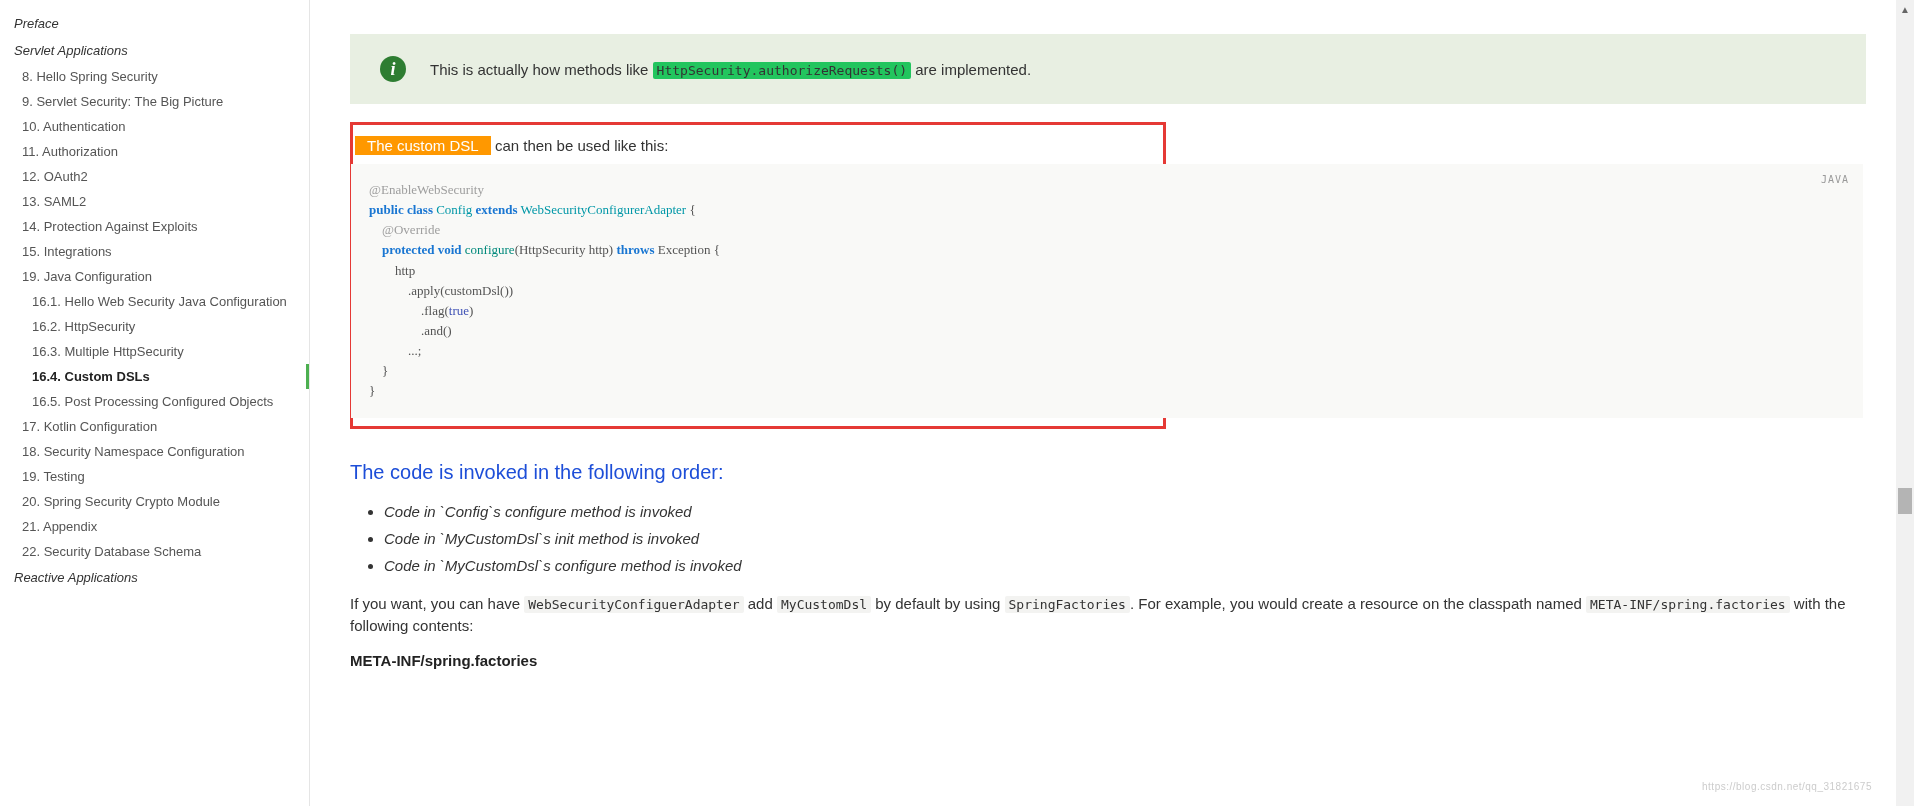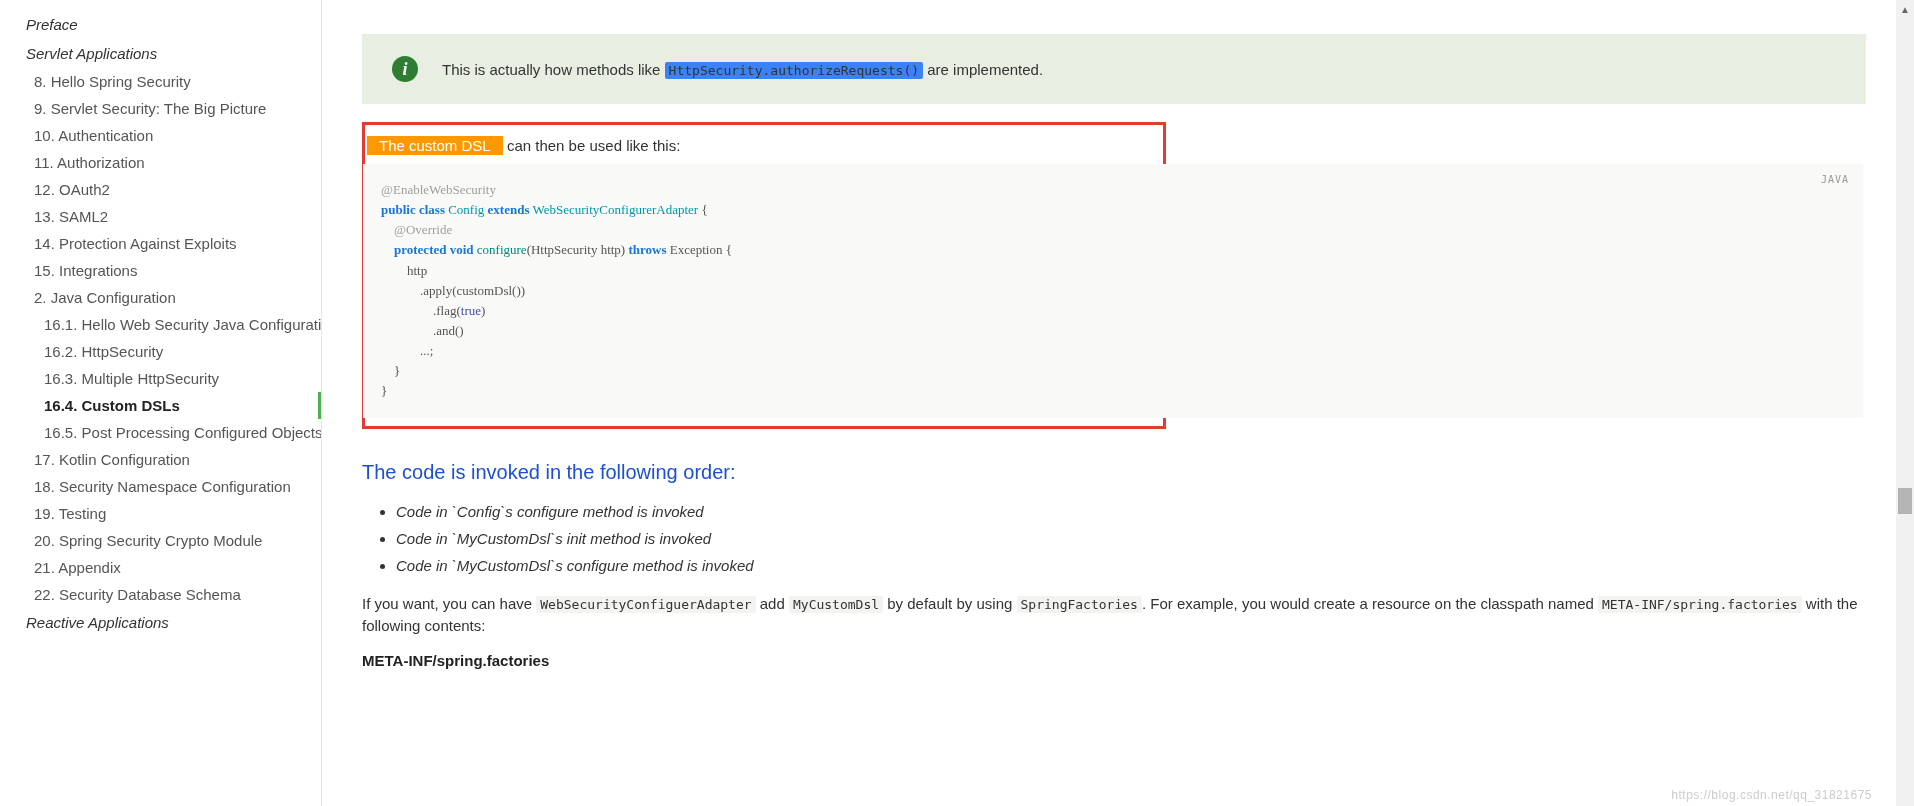--- a/index.html
+++ b/index.html
@@ -5,25 +5,24 @@
   * { box-sizing: border-box; margin: 0; padding: 0; }
   html, body { height: 100%; font-family: "Helvetica Neue", Arial, sans-serif; color: #333; background: #fff; }
   body { display: flex; width: 1914px; height: 806px; overflow: hidden; position: relative; }
 
   
   .sidebar {
     width: 310px;
     flex: 0 0 310px;
     border-right: 1px solid #e5e5e5;
     padding: 10px 0 10px 0;
-    font-size: 15px;
+    font-size: 13px;
     color: #555;
     overflow: hidden;
     position: relative;
-    margin-left: 12px;
   }
   .sidebar .section-title {
     font-style: italic;
     padding: 6px 14px;
     color: #333;
   }
   .sidebar ul { list-style: none; }
   .sidebar li {
     padding: 5px 14px 5px 22px;
     cursor: pointer;
@@ -60,21 +59,21 @@
     font-family: Georgia, serif;
     font-weight: 700;
     font-style: italic;
     display: flex; align-items: center; justify-content: center;
     font-size: 18px;
     margin-right: 24px;
   }
   .note-box p { font-size: 15px; color: #333; }
   code.inline {
     font-family: "Consolas", monospace;
-    background: #3b82f6;
+    background: #22c55e;
     padding: 1px 4px;
     font-size: 13px;
     border-radius: 2px;
   }
 
   .highlight-box {
     border: 3px solid #e53935;
     padding: 0 0 8px 0;
     margin: 0 700px 18px 0;
     position: relative;
@@ -140,44 +139,44 @@
   .scrollbar .arrow.top { top: 0; }
   .scrollbar .track { position:absolute; top:18px; bottom:0; left:0; right:0; }
   .scrollbar .thumb {
     position: absolute;
     left: 2px; right: 2px;
     top: 470px; height: 26px;
     background: #b4b4b4;
   }
   .watermark {
     position: absolute;
-    right: 24px; bottom: 4px;
+    right: 24px; bottom: 14px;
     color: #ccc;
-    font-size: 12px;
+    font-size: 10px;
     letter-spacing: .5px;
     pointer-events: none;
     font-family: Arial, sans-serif;
   }
 </style>
 </head>
 <body>
 
 <nav class="sidebar">
   <div class="section-title">Preface</div>
   <div class="section-title">Servlet Applications</div>
   <ul id="servlet-list">
       <li class="">8. Hello Spring Security</li>
       <li class="">9. Servlet Security: The Big Picture</li>
       <li class="">10. Authentication</li>
       <li class="">11. Authorization</li>
       <li class="">12. OAuth2</li>
       <li class="">13. SAML2</li>
       <li class="">14. Protection Against Exploits</li>
       <li class="">15. Integrations</li>
-      <li class="">2. Java Configuration</li>
+      <li class="">19. Java Configuration</li>
       <li class="sub">16.1. Hello Web Security Java Configuration</li>
       <li class="sub">16.2. HttpSecurity</li>
       <li class="sub">16.3. Multiple HttpSecurity</li>
       <li class="sub active">16.4. Custom DSLs</li>
       <li class="sub">16.5. Post Processing Configured Objects</li>
       <li class="">17. Kotlin Configuration</li>
       <li class="">18. Security Namespace Configuration</li>
       <li class="">19. Testing</li>
       <li class="">20. Spring Security Crypto Module</li>
       <li class="">21. Appendix</li>

